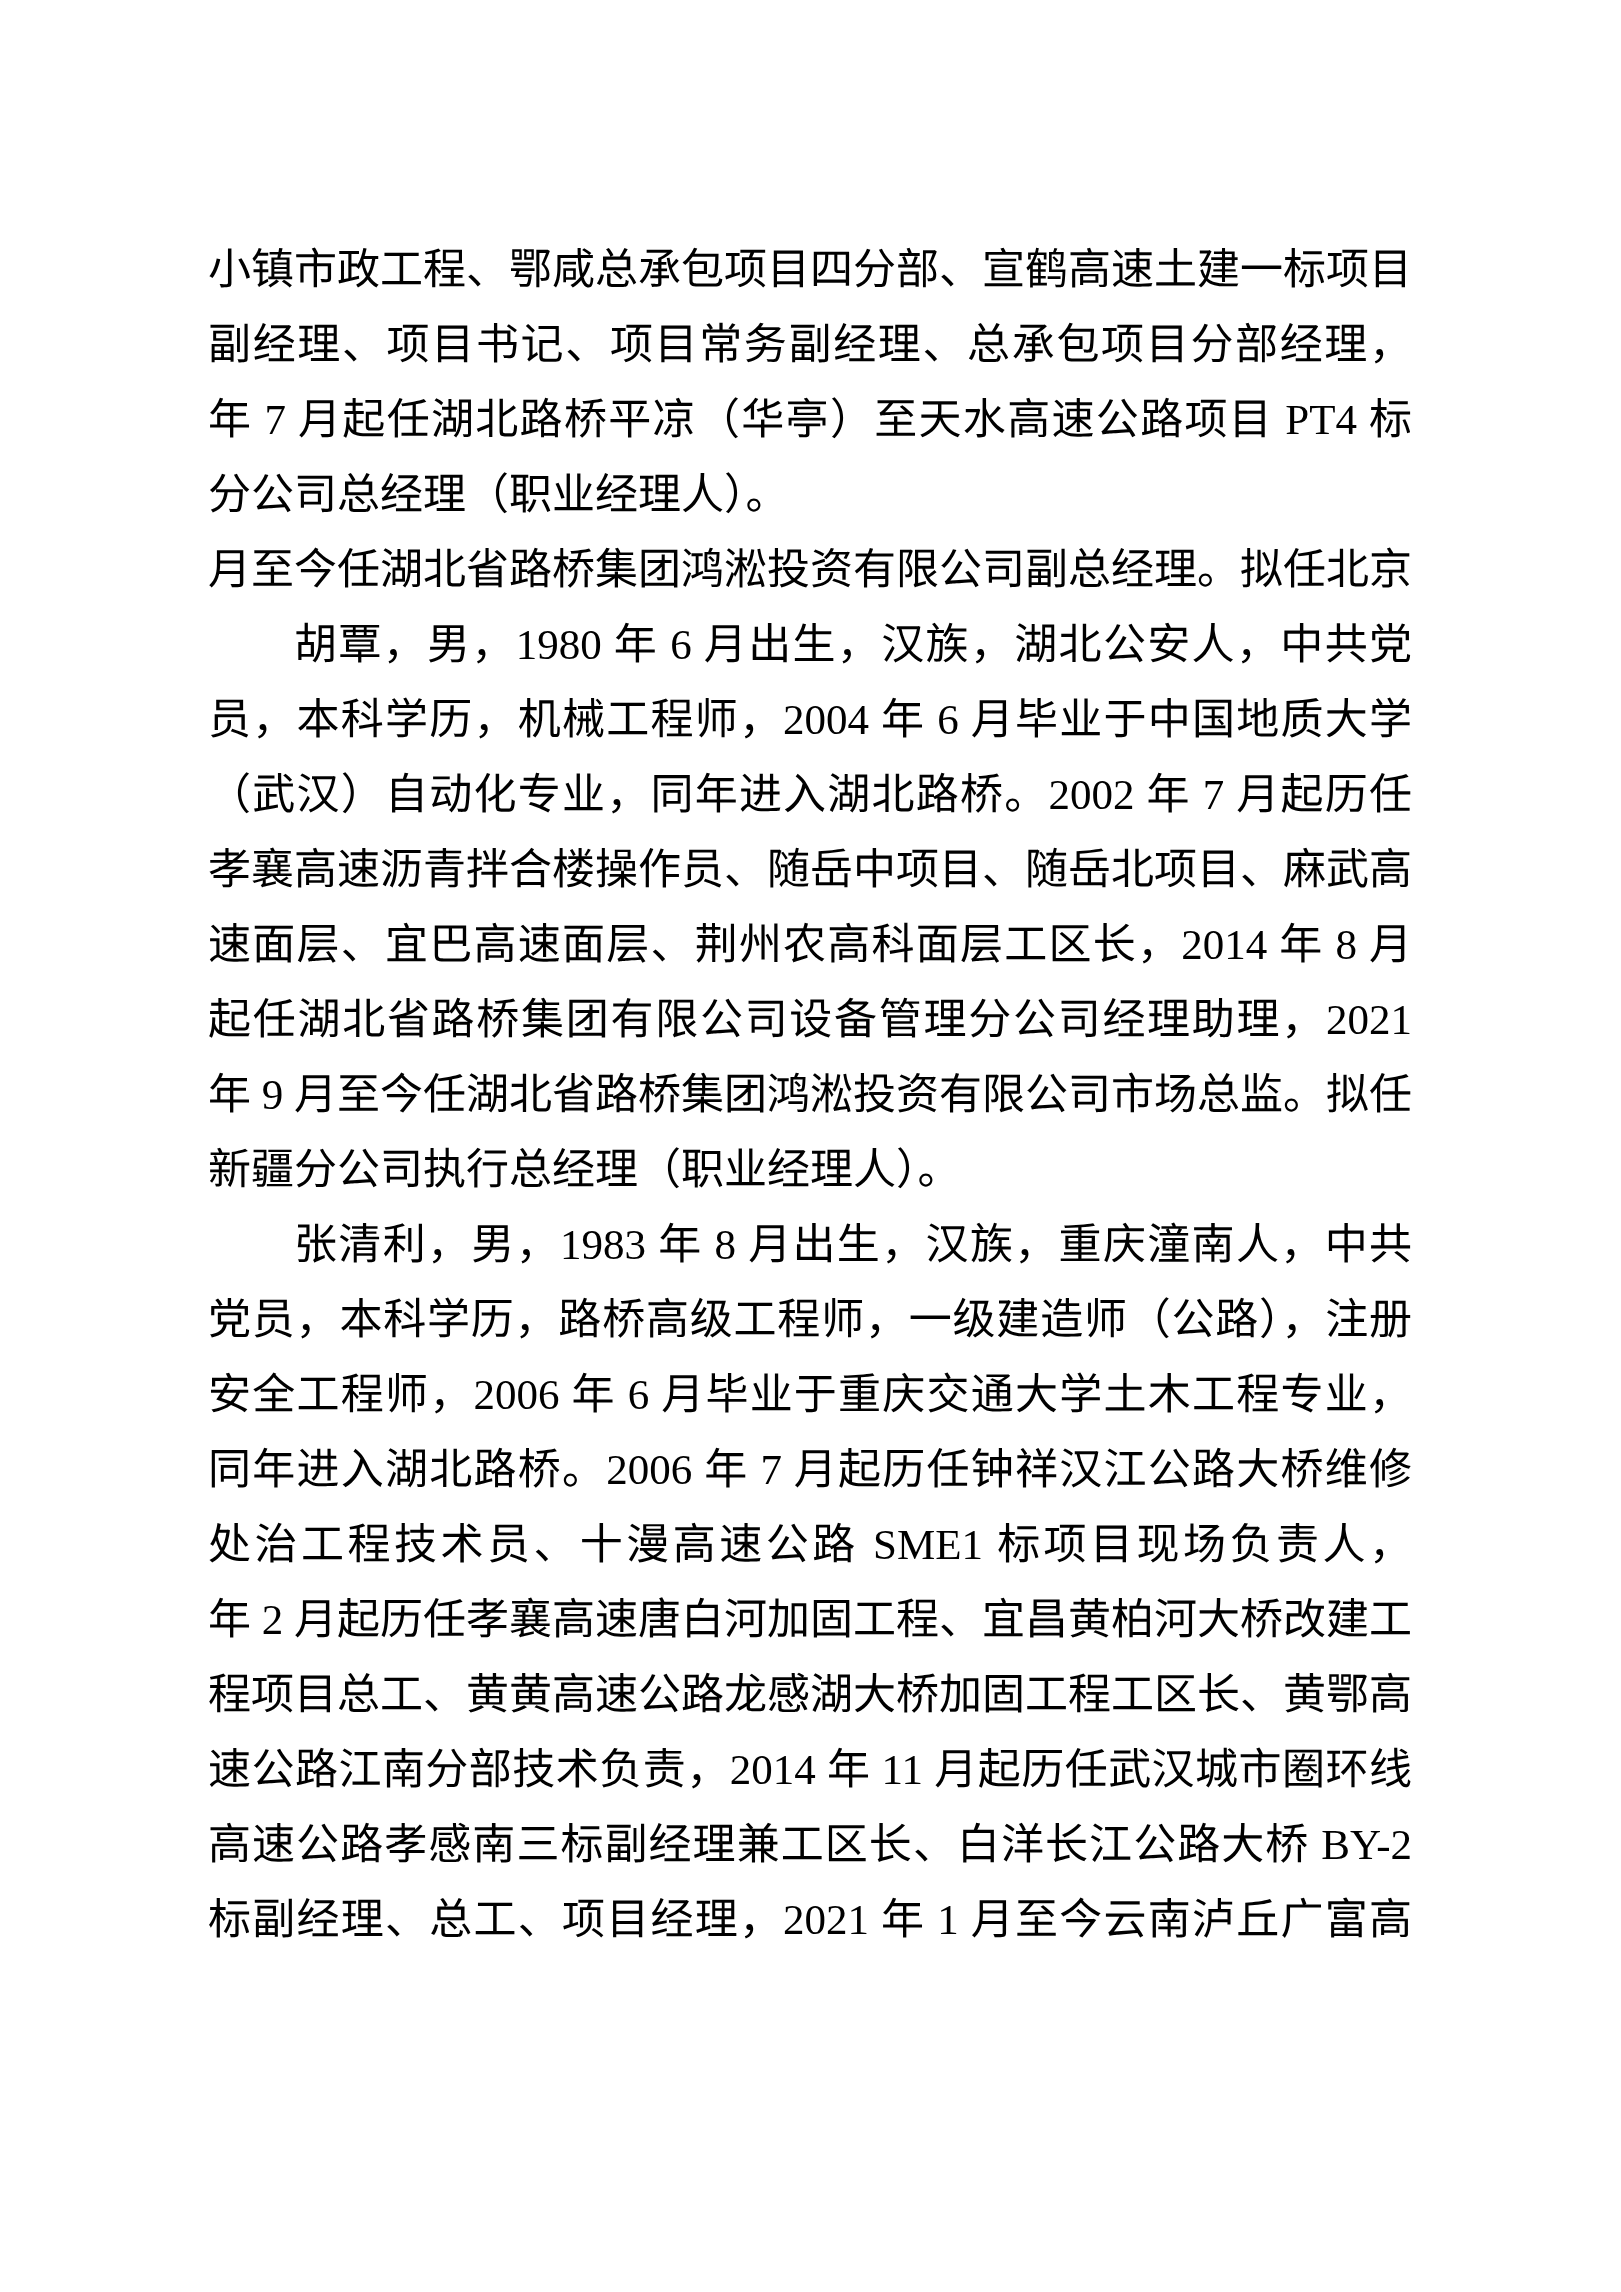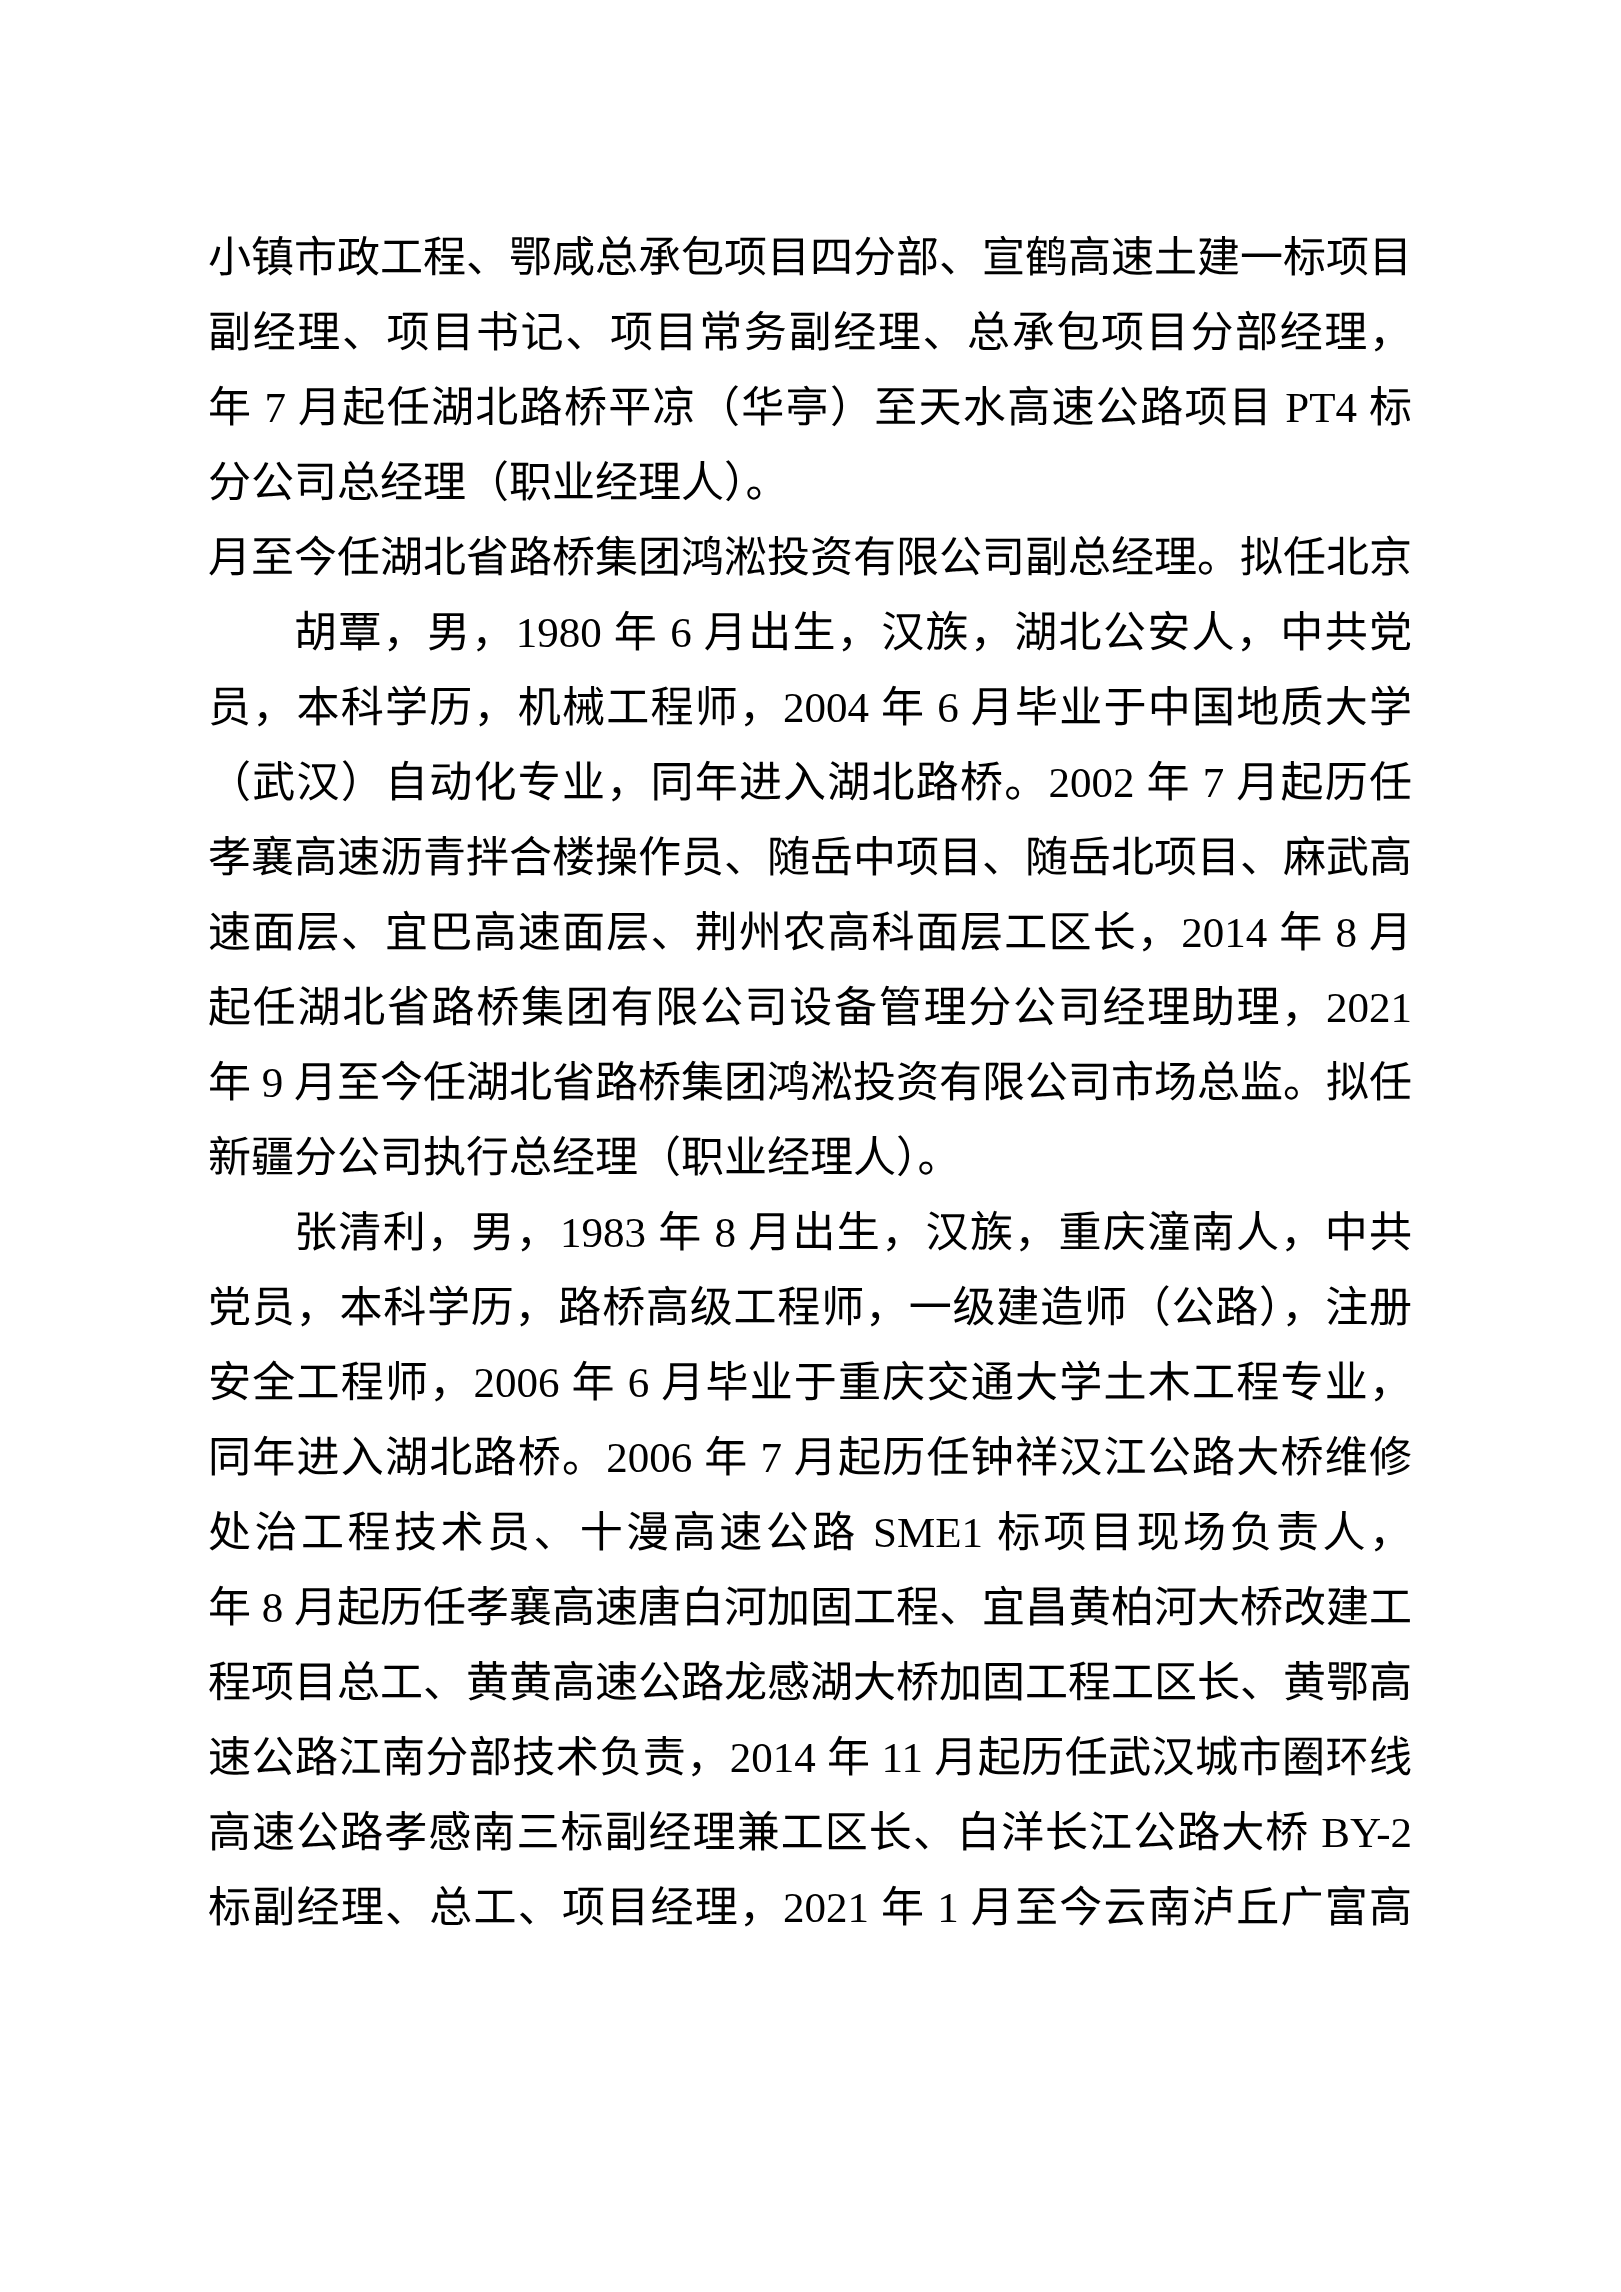--- a/index.html
+++ b/index.html
@@ -10,21 +10,21 @@
   .page {
     position: relative;
     width: 1621px;
     height: 2293px;
     background: #ffffff;
     overflow: hidden;
   }
   .text-block {
     position: absolute;
     left: 208px;
-    top: 220px;
+    top: 232px;
     width: 1204px;
     font-family: "Liberation Serif", "DejaVu Serif", serif;
     font-size: 43px;
     line-height: 75px;
     color: #000000;
     font-weight: 400;
   }
   .line {
     height: 75px;
     overflow: hidden;
@@ -55,20 +55,20 @@
       <div class="line justify">孝襄高速沥青拌合楼操作员、随岳中项目、随岳北项目、麻武高</div>
       <div class="line justify">速面层、宜巴高速面层、荆州农高科面层工区长，2014 年 8 月</div>
       <div class="line justify">起任湖北省路桥集团有限公司设备管理分公司经理助理，2021</div>
       <div class="line justify">年 9 月至今任湖北省路桥集团鸿淞投资有限公司市场总监。拟任</div>
       <div class="line">新疆分公司执行总经理（职业经理人）。</div>
       <div class="line justify indent">张清利，男，1983 年 8 月出生，汉族，重庆潼南人，中共</div>
       <div class="line justify">党员，本科学历，路桥高级工程师，一级建造师（公路），注册</div>
       <div class="line justify">安全工程师，2006 年 6 月毕业于重庆交通大学土木工程专业，</div>
       <div class="line justify">同年进入湖北路桥。2006 年 7 月起历任钟祥汉江公路大桥维修</div>
       <div class="line justify">处治工程技术员、十漫高速公路 SME1 标项目现场负责人，2008</div>
-      <div class="line justify">年 8 月起历任孝襄高速唐白河加固工程、宜昌黄柏河大桥改建工</div>
+      <div class="line justify">年 2 月起历任孝襄高速唐白河加固工程、宜昌黄柏河大桥改建工</div>
       <div class="line justify">程项目总工、黄黄高速公路龙感湖大桥加固工程工区长、黄鄂高</div>
       <div class="line justify">速公路江南分部技术负责，2014 年 11 月起历任武汉城市圈环线</div>
       <div class="line justify">高速公路孝感南三标副经理兼工区长、白洋长江公路大桥 BY-2</div>
       <div class="line justify">标副经理、总工、项目经理，2021 年 1 月至今云南泸丘广富高</div>
     </div>
 </div>
 
 
 </body></html>

